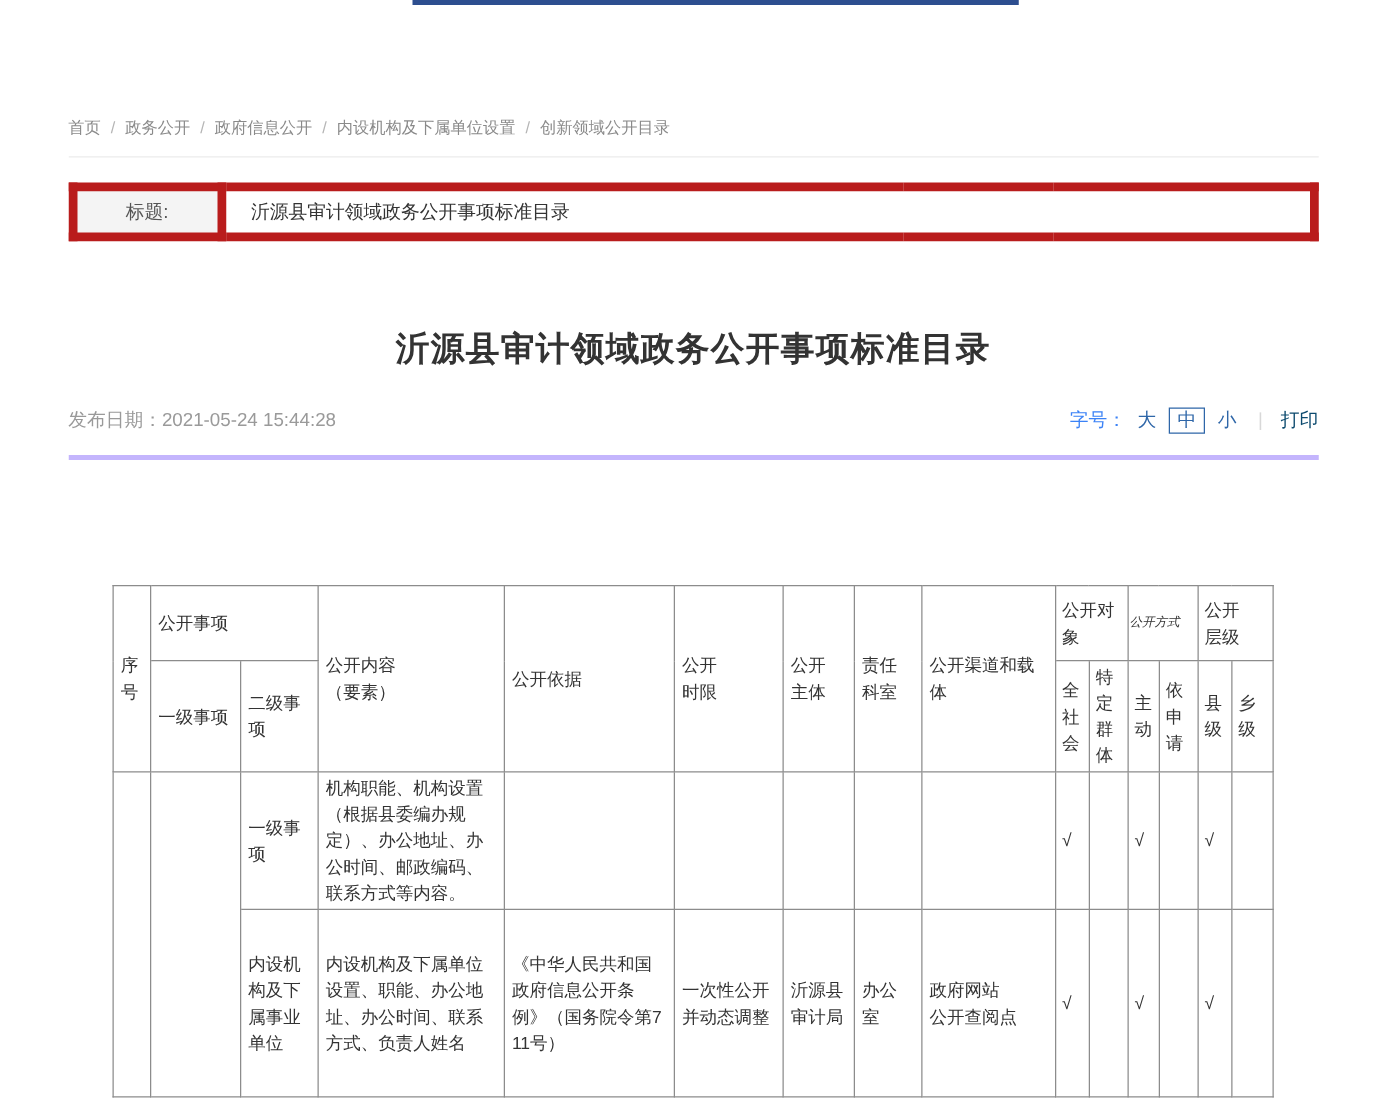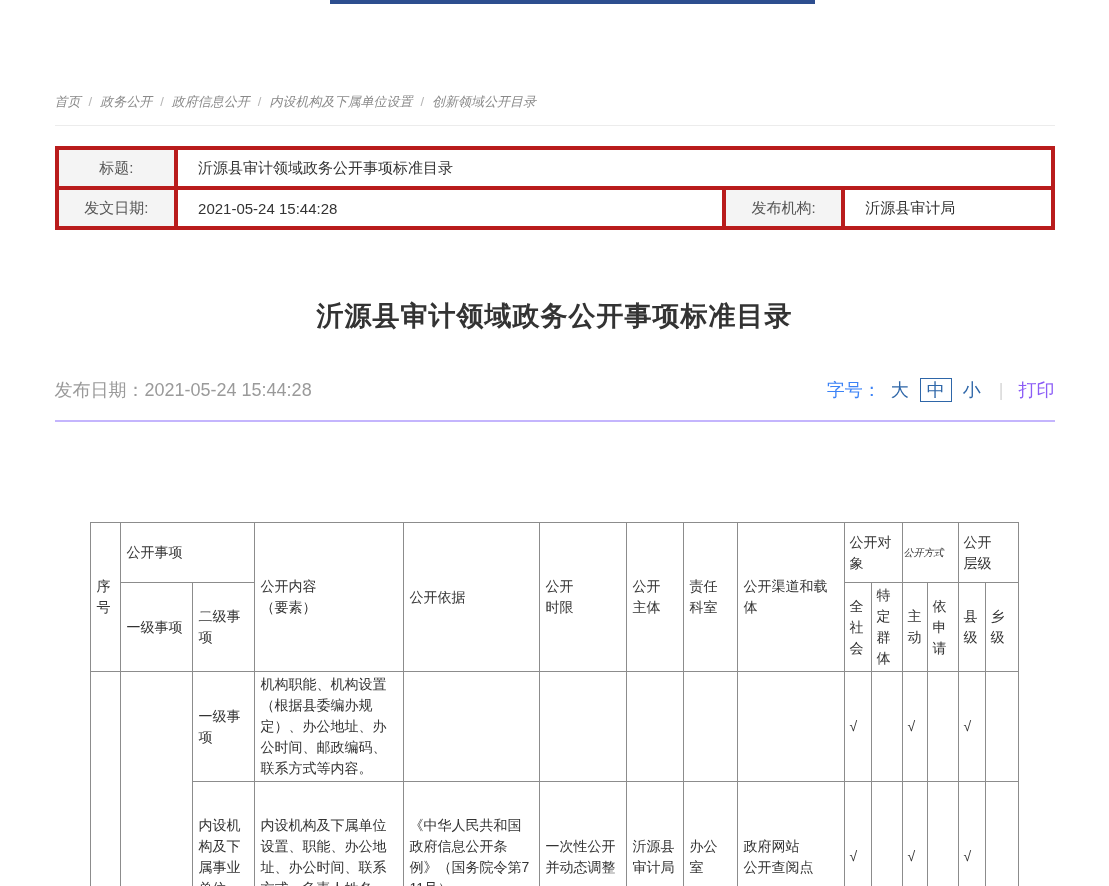--- a/index.html
+++ b/index.html
@@ -3,42 +3,42 @@
 <meta charset="utf-8">
 <style>
   * { margin:0; padding:0; box-sizing:border-box; }
   html,body { width:1109px; height:886px; overflow:hidden; background:#ffffff;
     font-family:"Liberation Sans","DejaVu Sans",sans-serif; color:#333; }
   .topbar { position:absolute; top:0; left:330px; width:485px; height:4px; background:#2d4e8f; }
   .container { width:1000px; margin:0 auto; padding-top:93px; position:relative; }
 
   
   .breadcrumb { font-size:13px; color:#8a8a8a; padding-bottom:14px; border-bottom:1px solid #ececec; }
-  .breadcrumb a { color:#8a8a8a; text-decoration:none; cursor:pointer;font-style:italic; }
+  .breadcrumb a { color:#8a8a8a; text-decoration:none; cursor:pointer; }
   .crumb-sep { margin:0 8px; color:#b5b5b5; }
 
   
   .meta-table { width:100%; border-collapse:collapse; margin-top:20px; font-size:15px; }
-  .meta-table td { border:4px solid #b91c1c; height:40px; padding:0 20px; color:#333; }
+  .meta-table td { border:7px solid #b91c1c; height:40px; padding:0 20px; color:#333; }
   .meta-table td.label { background:#f4f4f4; color:#555; text-align:center; padding:0 6px; }
   .meta-table col.c-label { width:120px; }
   .meta-table col.c-val1 { width:550px; }
   .meta-table col.c-val2 { width:210px; }
 
   
   .article-title { text-align:center; font-size:27px; font-weight:bold; color:#333; margin-top:68px; letter-spacing:1px; }
   .article-meta { display:flex; justify-content:space-between; align-items:center;
-    margin-top:44px; padding-bottom:18px; border-bottom:2px solid #c4b5fd; font-size:18px; }
+    margin-top:30px; padding-bottom:18px; border-bottom:4px solid #c4b5fd; font-size:15px; }
   .pub-date { color:#9a9a9a; }
   .tools { color:#888; }
   .fs-label { color:#3b82f6; margin-right:2px; }
   .fs-link { color:#2e66a8; text-decoration:none; cursor:pointer; margin:0 3px; }
   .fs-link.selected { border:1px solid #2e66a8; padding:1px 6px; }
   .tool-sep { color:#d8d8d8; margin:0 10px; }
-  .print-link { color:#8b5cf6; text-decoration:none; cursor:pointer; }
+  .print-link { color:#0c4a6e; text-decoration:none; cursor:pointer; }
 
   
   .catalog-wrap { margin-top:100px; padding-left:35px; }
   table.catalog { border-collapse:collapse; table-layout:fixed; width:928px; font-size:14px; color:#333; }
   .catalog th, .catalog td { border:1px solid #8c8c8c; padding:2px 6px; font-weight:normal;
     text-align:left; vertical-align:middle; white-space:pre-line; line-height:21px; word-break:break-all; }
   .catalog th.narrow, .catalog td.narrow { padding:2px 1px 2px 5px; }
   .catalog th.oneline { white-space:nowrap; font-size:10px; padding:2px 0 2px 1px;font-style:italic; }
   tr.h1 { height:60px; }
   tr.h2 { height:86px; }
@@ -60,26 +60,20 @@
     <colgroup>
       <col class="c-label">
         <col class="c-val1">
         <col class="c-label">
         <col class="c-val2">
     </colgroup>
     <tbody>
         <tr>
       <td class="label">标题:</td>
       <td colspan="3">沂源县审计领域政务公开事项标准目录</td>
-    </tr>
-    <tr>
-      <td class="label">发文日期:</td>
-      <td>2021-05-24 15:44:28</td>
-      <td class="label">发布机构:</td>
-      <td>沂源县审计局</td>
     </tr>
   </tbody>
     </table>
 
   <h1 class="article-title">沂源县审计领域政务公开事项标准目录</h1>
 
   <div class="article-meta">
     <div class="pub-date">
       <span>发布日期：</span><span>2021-05-24 15:44:28</span>
     </div>

